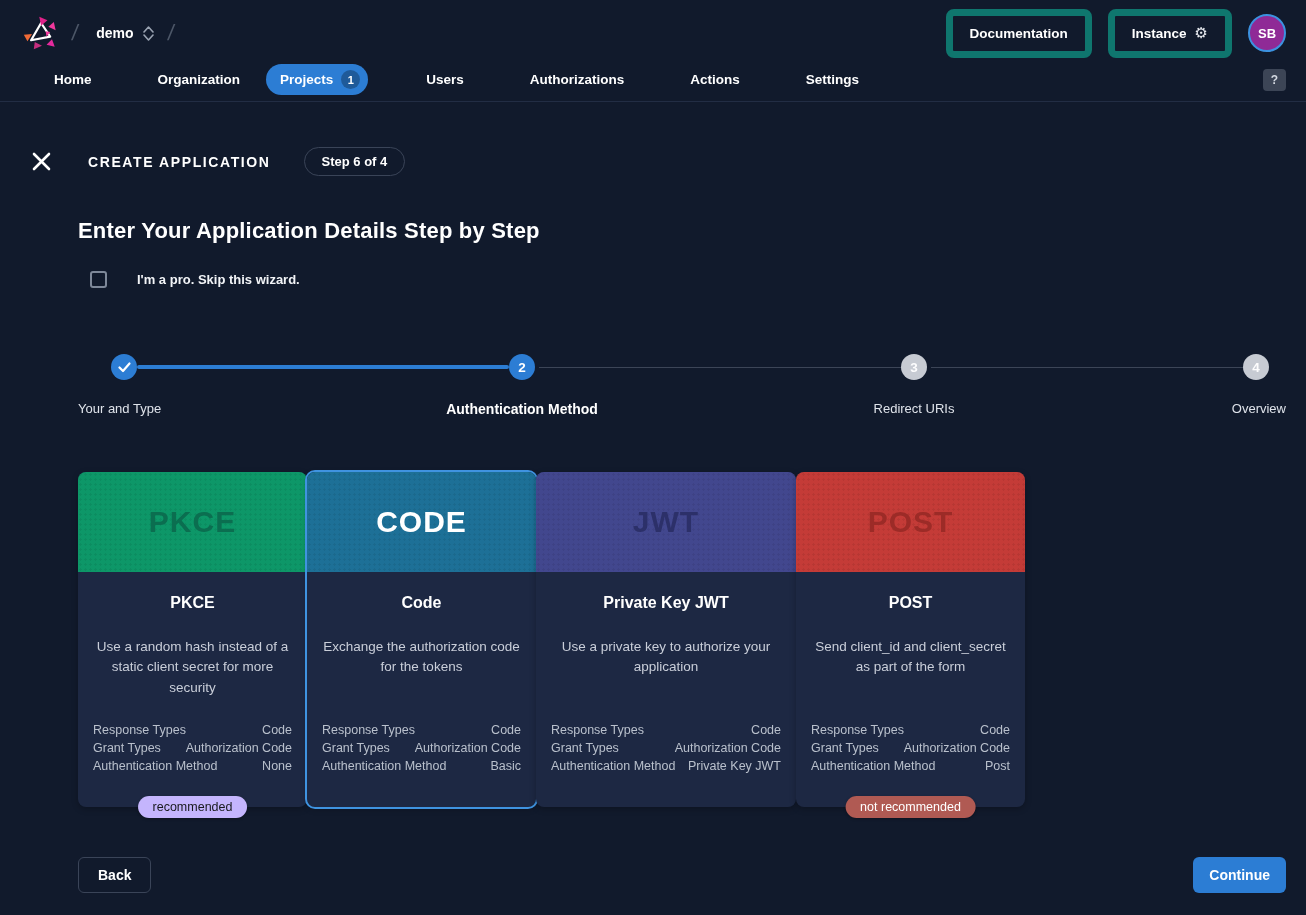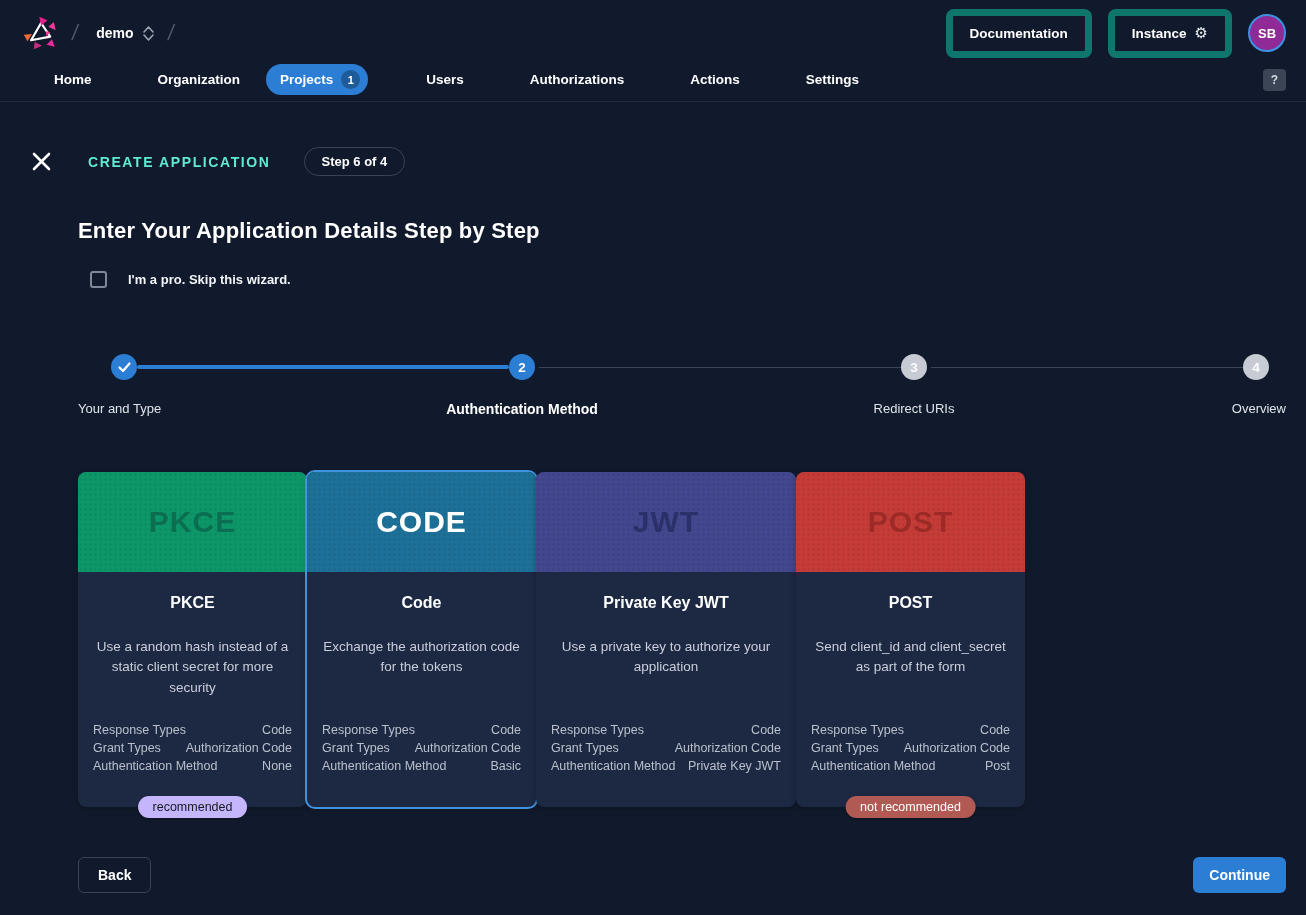--- a/index.html
+++ b/index.html
@@ -30,27 +30,27 @@
   .nav-pill .nav-pill-label { font-size:13.5px; font-weight:700; }
   .nav-badge { width:19px; height:19px; border-radius:50%; background:rgba(0,0,0,0.28);
     display:flex; align-items:center; justify-content:center; font-size:11px; font-weight:700; }
   .help-btn { margin-left:auto; width:23px; height:22px; border-radius:4px; background:#3c4556;
     border:none; color:#d4d9e1; font-size:12px; font-weight:700; cursor:pointer; font-family:inherit; }
 
   
   .wizard-header { display:flex; align-items:center; margin:45px 20px 0 20px; }
   .close-btn { width:26px; height:26px; background:transparent; border:none; cursor:pointer;
     margin-left:8px; display:flex; align-items:center; justify-content:center; }
-  .wizard-label { font-size:14px; font-weight:700; letter-spacing:1.6px; color:#5eead4; margin-left:34px; }
+  .wizard-label { font-size:14px; font-weight:700; letter-spacing:1.6px; color:#ffffff; margin-left:34px; }
   .step-pill { border:1px solid #3a4458; border-radius:999px; padding:6px 17px; font-size:13px;
     font-weight:700; color:#fff; margin-left:33px; background:transparent; font-family:inherit; }
 
   
   .page-heading { font-size:22px; font-weight:700; margin:42px 0 0 78px; letter-spacing:.2px; }
-  .skip-row { display:flex; align-items:center; gap:21px; margin:27px 0 8px 90px; cursor:pointer; }
+  .skip-row { display:flex; align-items:center; gap:30px; margin:27px 0 8px 90px; cursor:pointer; }
   .checkbox { width:17px; height:17px; border:2px solid #7e8899; border-radius:3px; background:transparent; }
   .skip-label { font-size:13px; font-weight:700; color:#f2f4f7; }
 
   
   .stepper { position:relative; width:1208px; height:76px; margin:66px 20px 0 78px; }
   .step-circle { position:absolute; top:0; width:26px; height:26px; border-radius:50%;
     display:flex; align-items:center; justify-content:center; font-size:13.5px; font-weight:700; cursor:pointer; }
   .step-circle.blue { background:#2c7dd4; color:#fff; }
   .step-circle.gray { background:#c7cbd3; color:#fdfdfe; }
   .connector-active { position:absolute; top:11px; height:4px; border-radius:2px; background:#2c7dd4; }

